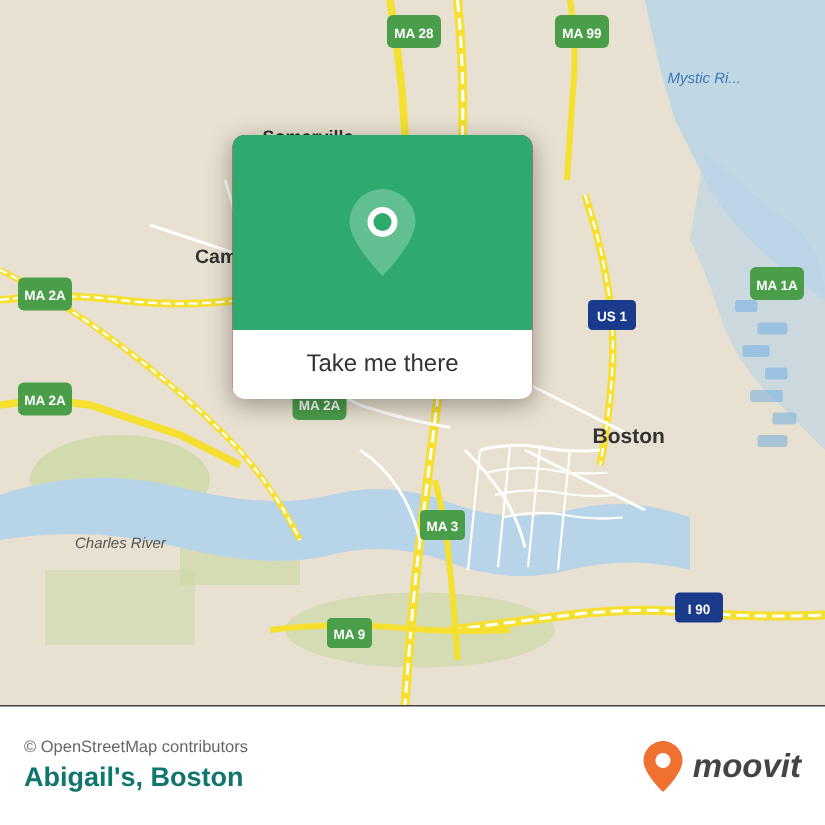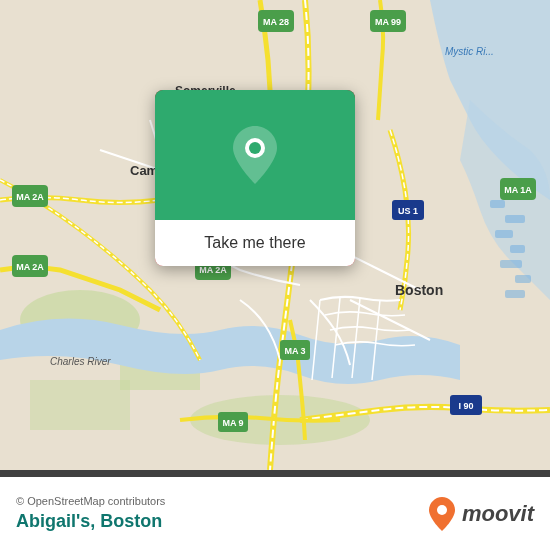--- a/index.html
+++ b/index.html
@@ -60,21 +60,21 @@
       color: #333;
       border: none;
       width: 100%;
     }
 
     
     #bottom-bar {
       width: 550px;
       height: 80px;
       background: white;
-      border-top: 7px solid #404040;
+      border-top: 1px solid #404040;
       display: flex;
       align-items: center;
       justify-content: space-between;
       padding: 0 16px;
     }
 
     .bottom-left {
       display: flex;
       flex-direction: column;
     }

